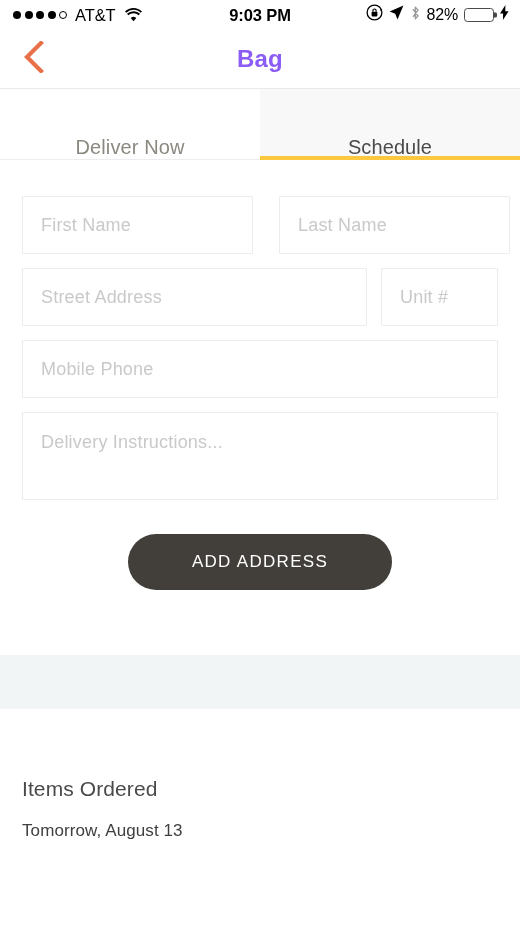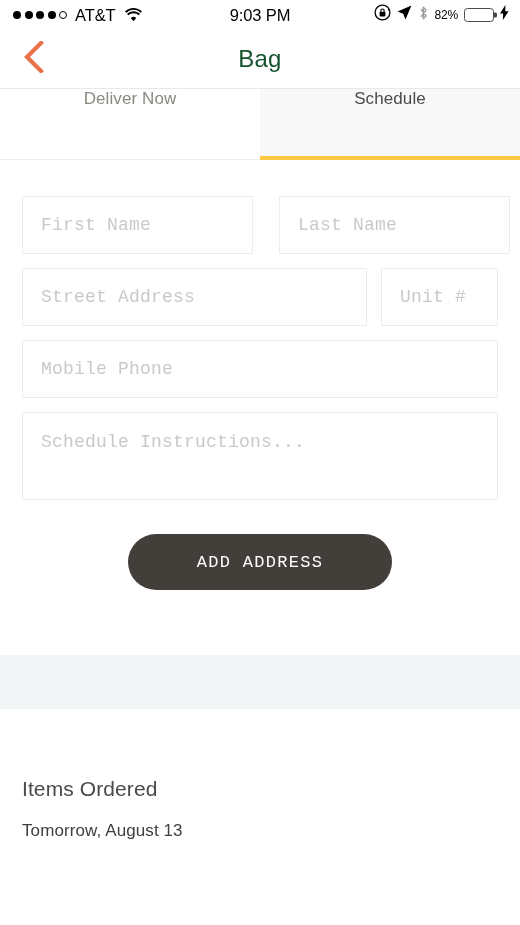--- a/index.html
+++ b/index.html
@@ -57,33 +57,33 @@
     letter-spacing: -0.1px;
     margin-left: 3px;
   }
   .wifi-icon { margin-left: 3px; display:flex; align-items:center;}
 
   .status-center {
     position: absolute;
     left: 0; right: 0;
     text-align: center;
     font-size: 16.5px;
-    font-weight: 400;
+    font-weight: 700;
     letter-spacing: -0.1px;
     pointer-events: none;
   }
   .status-right {
     margin-left: auto;
     display: flex;
     align-items: center;
     gap: 6px;
     position: relative;
     z-index: 2;
   }
-  .batt-pct { font-size: 12px; letter-spacing: -0.2px; }
+  .batt-pct { font-size: 16px; letter-spacing: -0.2px; }
   .battery {
     width: 30px; height: 14px;
     border: 1.4px solid #4a4a4a;
     border-radius: 3.5px;
     position: relative;
     padding: 1.6px;
   }
   .battery .fill {
     height: 100%;
     width: 82%;
@@ -117,39 +117,39 @@
     width: 44px; height: 44px;
     display: flex;
     align-items: center;
     justify-content: center;
     cursor: pointer;
   }
   .nav-title {
     width: 100%;
     text-align: center;
     font-size: 24px;
-    color: #14532d;
-    font-weight: 400;
+    color: #8b5cf6;
+    font-weight: 700;
     letter-spacing: 0.2px;
   }
 
   
   .tabs {
     display: flex;
     height: 71px;
     background: #ffffff;
     border-bottom: 1px solid #ededed;
     position: relative;
   }
   .tab {
     flex: 1 1 50%;
     display: flex;
-    align-items: flex-start;
+    align-items: flex-end;
     justify-content: center;
-    font-size: 17px;
+    font-size: 20px;
     color: #8b887f;
     cursor: pointer;
     position: relative;
     background: #ffffff;
     letter-spacing: 0.1px;
   }
   .tab.active {
     background: #f8f8f8;
     color: #4b4b4b;
   }
@@ -157,21 +157,20 @@
     content: "";
     position: absolute;
     left: 0; right: 0; bottom: -1px;
     height: 4px;
     background: #fbc840;
   }
 
   
   .form {
     padding: 36px 22px 12px 22px;
-    font-family: Liberation Mono, monospace;
   }
   .row {
     display: flex;
     gap: 14px;
     margin-bottom: 14px;
   }
   .field {
     border: 1px solid #ececec;
     background: #ffffff;
     height: 58px;
@@ -353,21 +352,21 @@
 
     <div class="row">
       <div class="field f-street">Street Address</div>
       <div class="field f-unit">Unit #</div>
     </div>
 
     <div class="row">
       <div class="field f-phone">Mobile Phone</div>
     </div>
 
-    <div class="textarea">Schedule Instructions...</div>
+    <div class="textarea">Delivery Instructions...</div>
 
 
     <div class="btn-wrap">
       <button class="btn-primary">ADD ADDRESS</button>
     </div>
   </div>
 
   <div class="band"></div>
 
   <div class="items-section">

